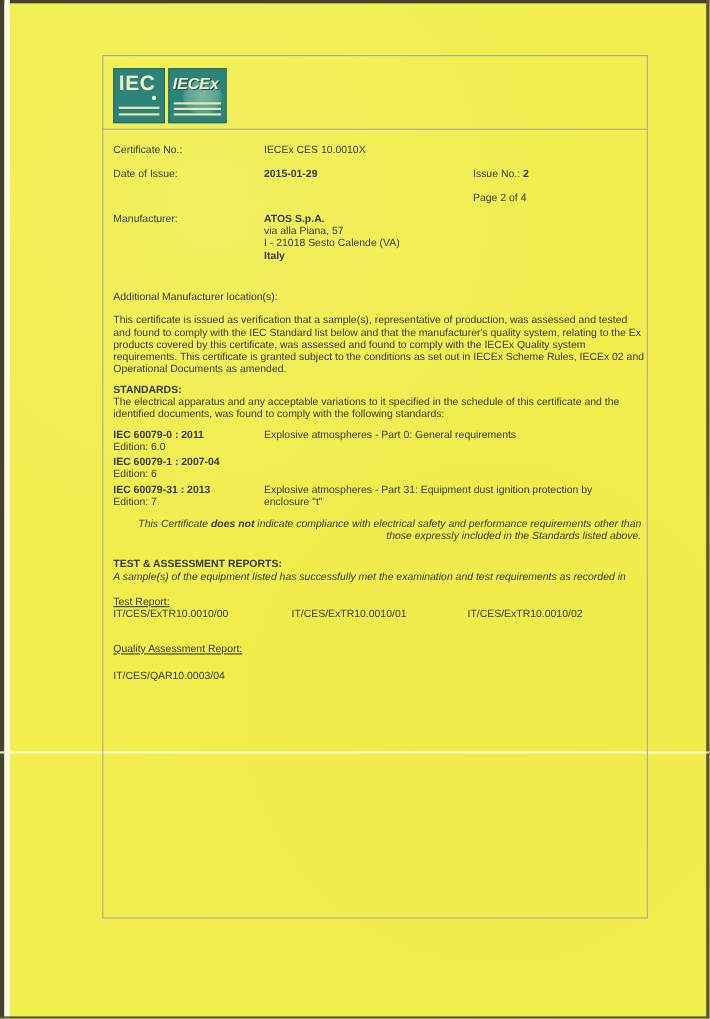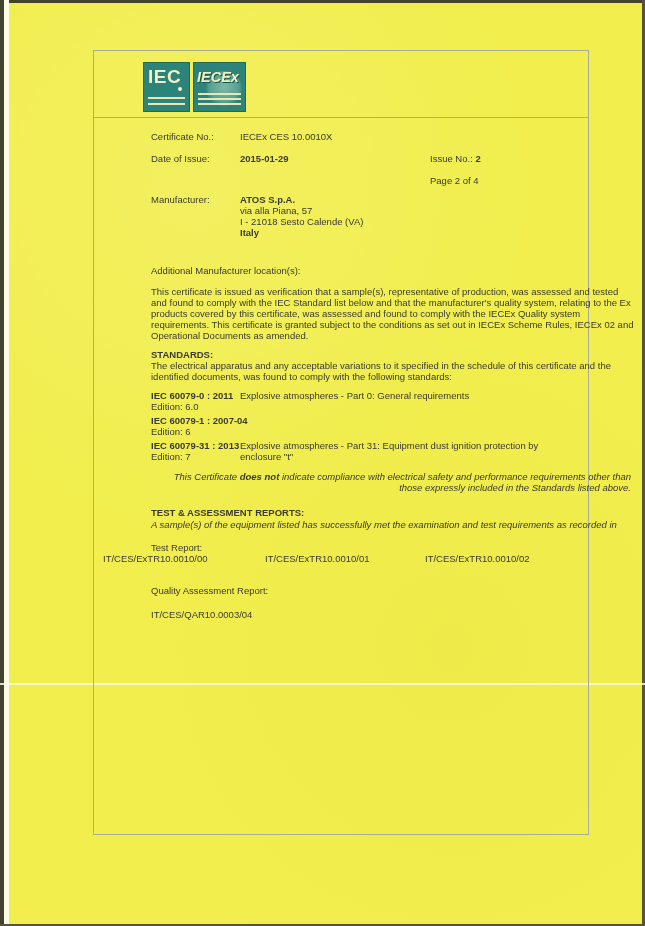--- a/index.html
+++ b/index.html
@@ -18,21 +18,21 @@
   .edge.top{left:0;top:0;width:645px;height:3px;}
   .edge.left{left:0;top:0;width:4px;height:926px;}
   .edge.right{right:0;top:0;width:3px;height:926px;background:#55553d;}
   .edge.bottom{left:0;bottom:0;width:645px;height:2px;background:#55553d;}
   .strip-light{position:absolute;left:4px;top:0;width:5px;height:926px;background:#fbfbe6;}
   .crease{position:absolute;left:0;top:683px;width:645px;height:2px;background:rgba(252,252,222,0.85);}
   .frame{position:absolute;left:93px;top:50px;width:494px;height:783px;border:1px solid #a6ae97;}
   .hsep{position:absolute;left:93px;top:117px;width:496px;height:1px;background:#a6ae97;}
 
   
-  .logo{position:absolute;background:#2c837a;border:1px solid #1d6a61;box-sizing:border-box;margin-left:40px;}
+  .logo{position:absolute;background:#2c837a;border:1px solid #1d6a61;box-sizing:border-box;}
   .logo-iec{left:103px;top:62px;width:47px;height:50px;}
   .logo-iecex{left:153px;top:62px;width:53px;height:50px;}
   .logo-iec .txt{
     color:#f3f0c6;font-weight:bold;font-size:19px;letter-spacing:0.5px;
     position:absolute;left:4px;top:3px;
   }
   .logo-iec .dot{position:absolute;right:7px;top:24px;width:4px;height:4px;border-radius:50%;background:#f3f0c6;}
   .logo-line{position:absolute;left:4px;right:4px;height:2px;background:#e9e6b4;}
   .logo-iec .l1{bottom:12px;} .logo-iec .l2{bottom:6px;}
   .logo-iecex .globe{
@@ -48,22 +48,22 @@
   .title{
     position:absolute;left:205px;top:56px;width:375px;
     text-align:center;color:#17796c;font-weight:bold;font-size:24px;line-height:28px;
     letter-spacing:0.5px;
   }
 
   
   .t{position:absolute;font-size:9.5px;line-height:11px;}
   .b{font-weight:bold;}
   .i{font-style:italic;}
-  .u{}
-  .col-label{left:103px;margin-left:48px;}
+  .u{text-decoration:underline;}
+  .col-label{left:103px;}
   .col-val{left:240px;}
   .col-right{left:430px;}
   .wide{width:484px;}
   .desc{left:240px;width:340px;}
   .center{text-align:right;}
 </style>
 </head>
 <body>
 
 <div class="scan">

